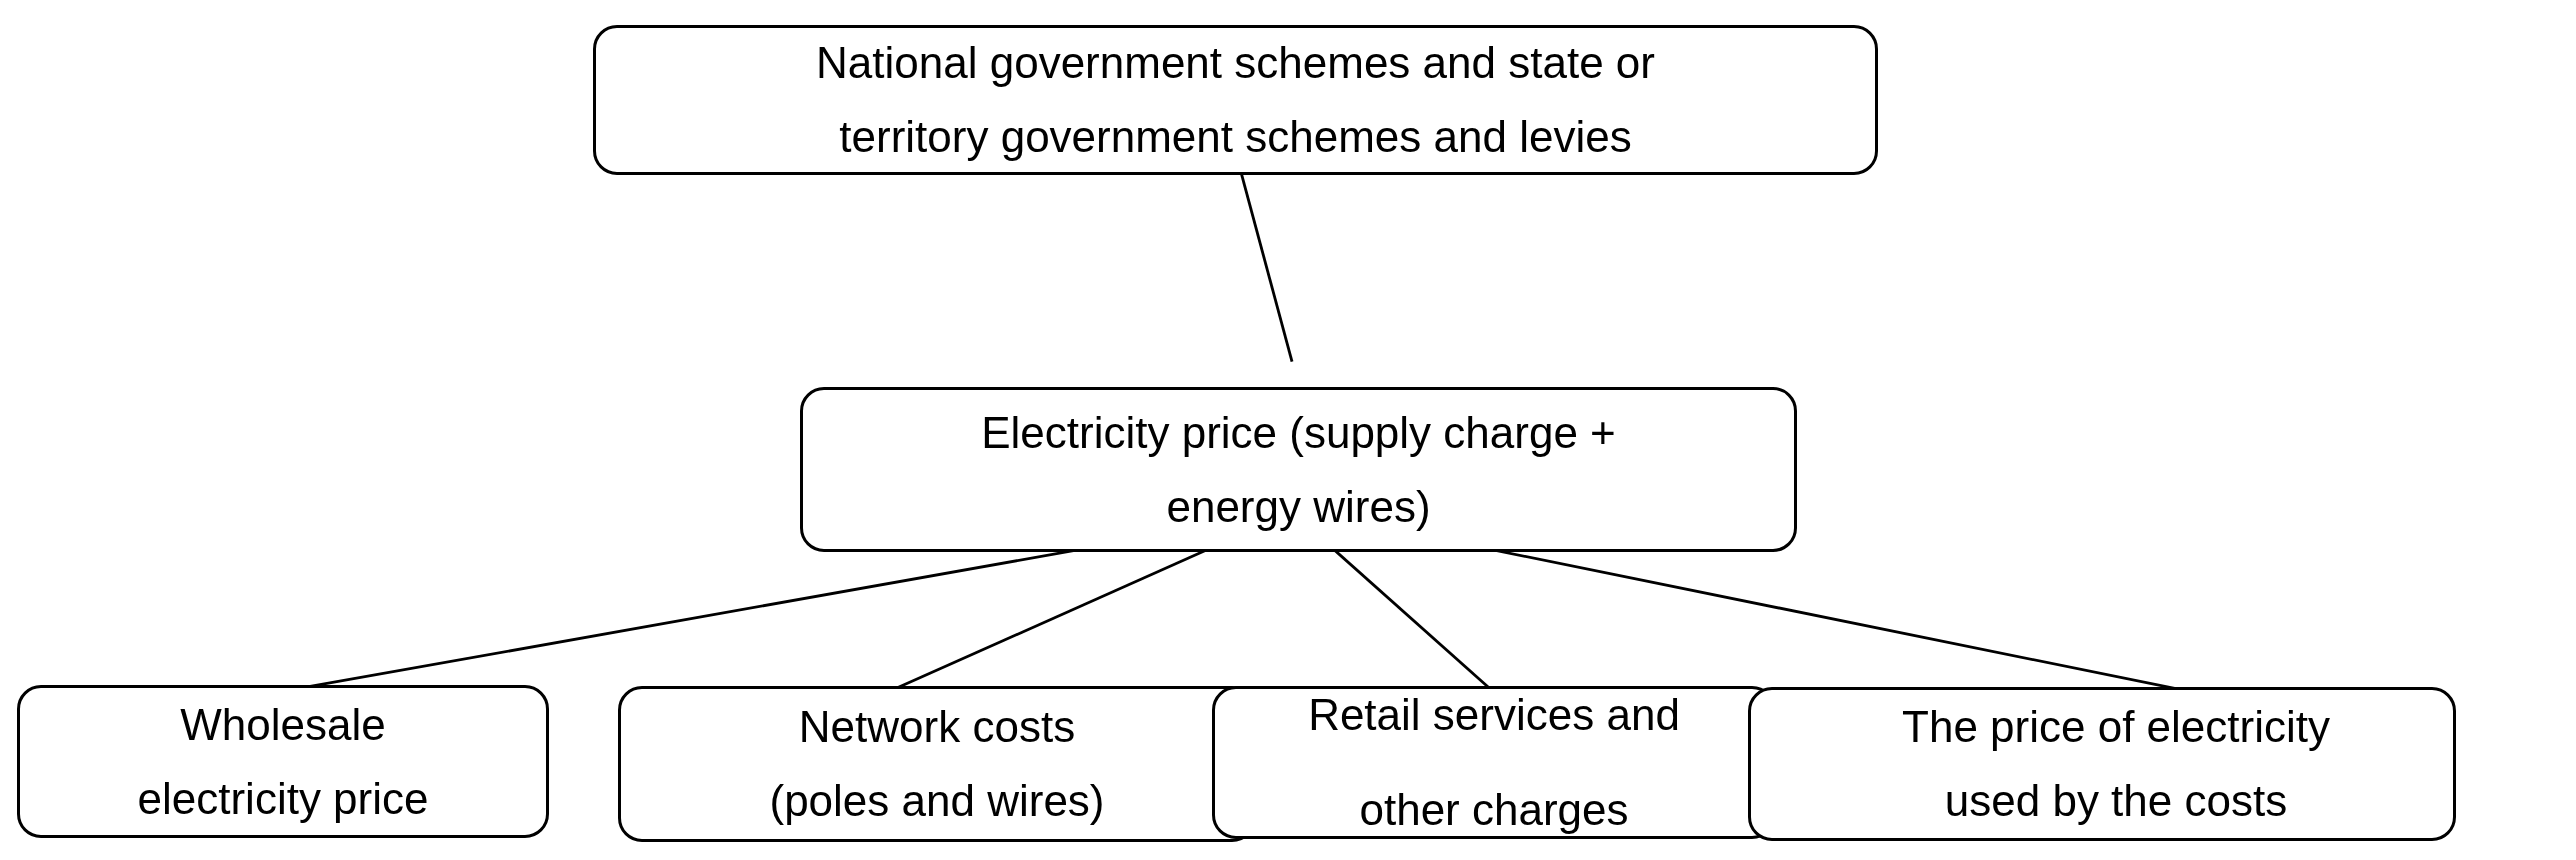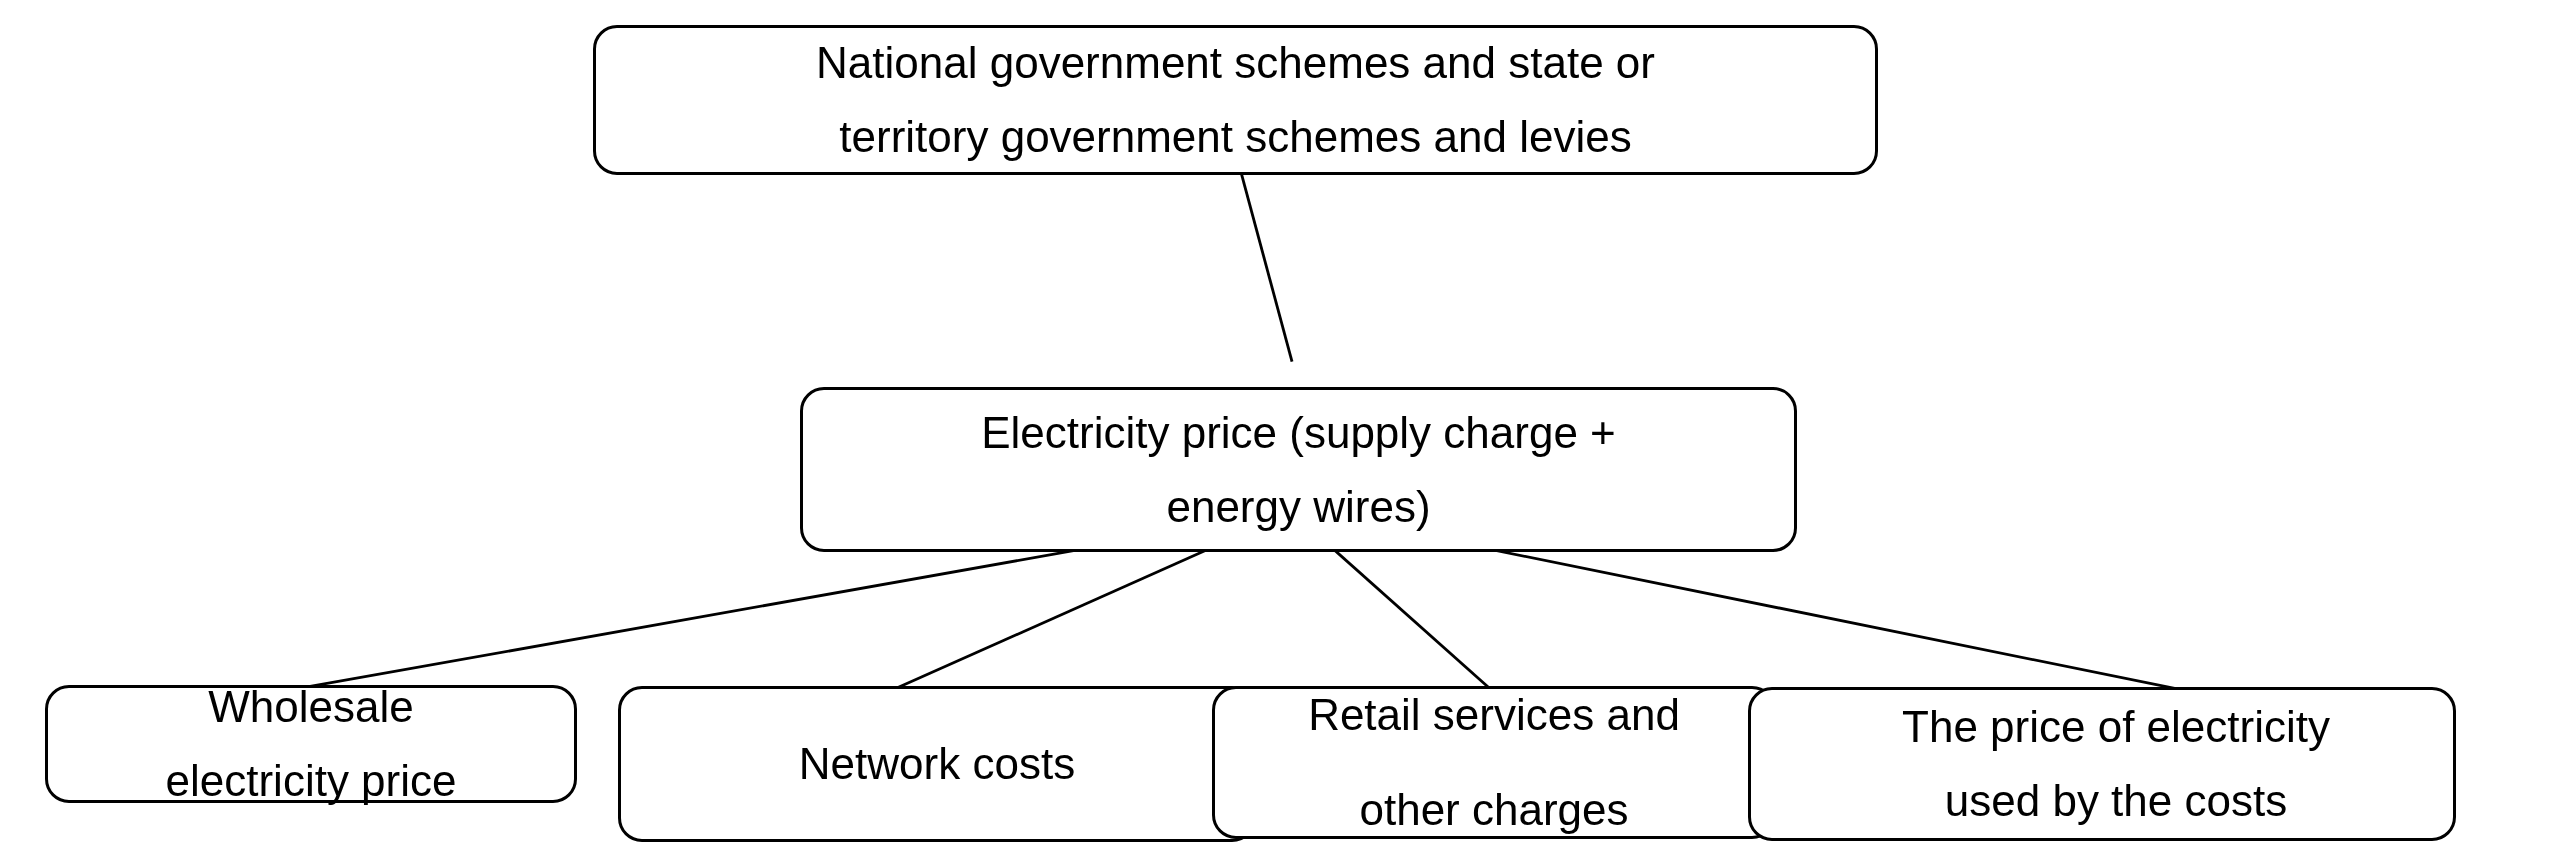--- a/index.html
+++ b/index.html
@@ -42,21 +42,21 @@
     font-size: 44px;
     line-height: 74px;
     z-index: 1;
   }
   .node .line {
     white-space: nowrap;
   }
   
   #node-government-schemes { left: 593px;  top: 25px;  width: 1285px; height: 150px; }
   #node-electricity-price  { left: 800px;  top: 355px; width: 997px; height: 165px; margin-top: 32px; }
-  #node-wholesale-price    { left: 17px;   top: 685px; width: 532px;  height: 118px; margin-left: 28px; }
+  #node-wholesale-price    { left: 17px;   top: 685px; width: 532px;  height: 153px; }
   #node-network-costs      { left: 618px;  top: 686px; width: 638px;  height: 156px; }
   #node-retail-services    { left: 1212px; top: 686px; width: 564px;  height: 153px; gap: 21px; }
   #node-user-price         { left: 1748px; top: 687px; width: 708px;  height: 154px; padding-left: 28px; }
 </style>
 </head>
 <body>
 
 <div class="canvas">
 
   <svg class="edges-svg" viewBox="0 0 3204 1070" xmlns="http://www.w3.org/2000/svg">
@@ -77,20 +77,21 @@
     <div class="line">energy wires)</div>
   </div>
 
   <div class="node" id="node-wholesale-price">
     <div class="line">Wholesale</div>
     <div class="line">electricity price</div>
   </div>
 
   <div class="node" id="node-network-costs">
     <div class="line">Network costs</div>
+    <div class="line">(poles and wires)</div>
   </div>
 
   <div class="node" id="node-retail-services">
     <div class="line">Retail services and</div>
     <div class="line">other charges</div>
   </div>
 
   <div class="node" id="node-user-price">
     <div class="line">The price of electricity</div>
     <div class="line">used by the costs</div>

